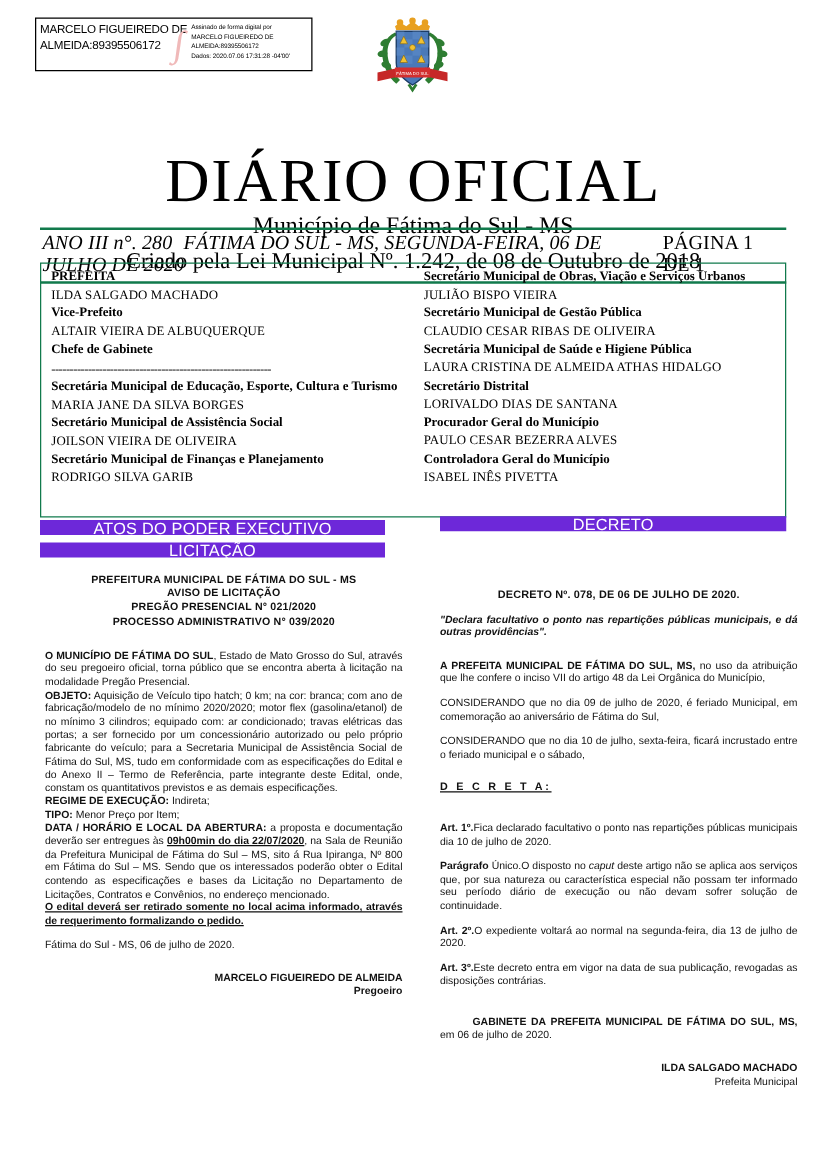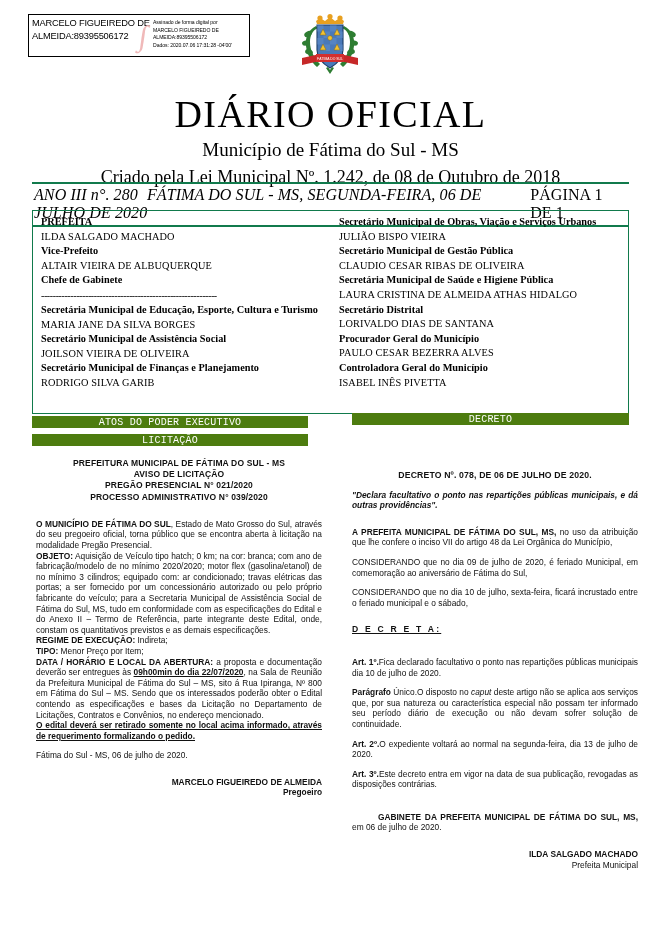--- a/index.html
+++ b/index.html
@@ -41,22 +41,23 @@
     pointer-events: none; line-height: 1;
   }
 
   
   .crest { position: absolute; left: 296px; top: 12px; width: 68px; height: 70px; }
 
   
   .masthead { position: absolute; left: 0; top: 88px; width: 661px; text-align: center; }
   .title-main {
     font-family: "Liberation Serif", serif;
-    font-size: 38px; line-height: 52px; letter-spacing: 1.4px;
+    font-size: 49px; line-height: 52px; letter-spacing: 1.4px;
     font-weight: 400;
+    margin-top: 31px;
   }
   .title-sub {
     font-family: "Liberation Serif", serif;
     font-size: 19px; line-height: 24px; margin-top: -2px; font-weight: 400;
   }
   .title-law {
     font-family: "Liberation Serif", serif;
     font-size: 18px; line-height: 18px; margin-top: 6px; font-weight: 400;
   }
 
@@ -80,23 +81,23 @@
   }
   .off-col { padding: 4px 6px 0 8px; font-size: 10.3px; line-height: 14.6px; }
   .off-col.left { width: 298px; }
   .off-col.right { width: 297px; }
   .off-role { font-weight: bold; }
   .off-name { font-weight: normal; letter-spacing: 0.1px; }
   .off-sep { letter-spacing: -0.4px; font-size: 10px; line-height: 15px; }
 
   
   .greenbar {
-    position: absolute; background: #4d7c0f; color: #fff;
-    font-family: Liberation Mono, monospace;
-    font-size: 10px; text-align: center;
+    position: absolute; background: #6d28d9; color: #fff;
+    font-family: Liberation Sans, sans-serif;
+    font-size: 13px; text-align: center;
     letter-spacing: 0.2px;
     display: flex; align-items: center; justify-content: center;
   }
   #bar-atos  { left: 32px;  top: 416px; width: 276px; height: 12px; }
   #bar-licit { left: 32px;  top: 434px; width: 276px; height: 12px; }
   #bar-decr  { left: 352px; top: 413px; width: 277px; height: 12px; }
 
   
   .col {
     position: absolute; top: 458px; width: 286px;

